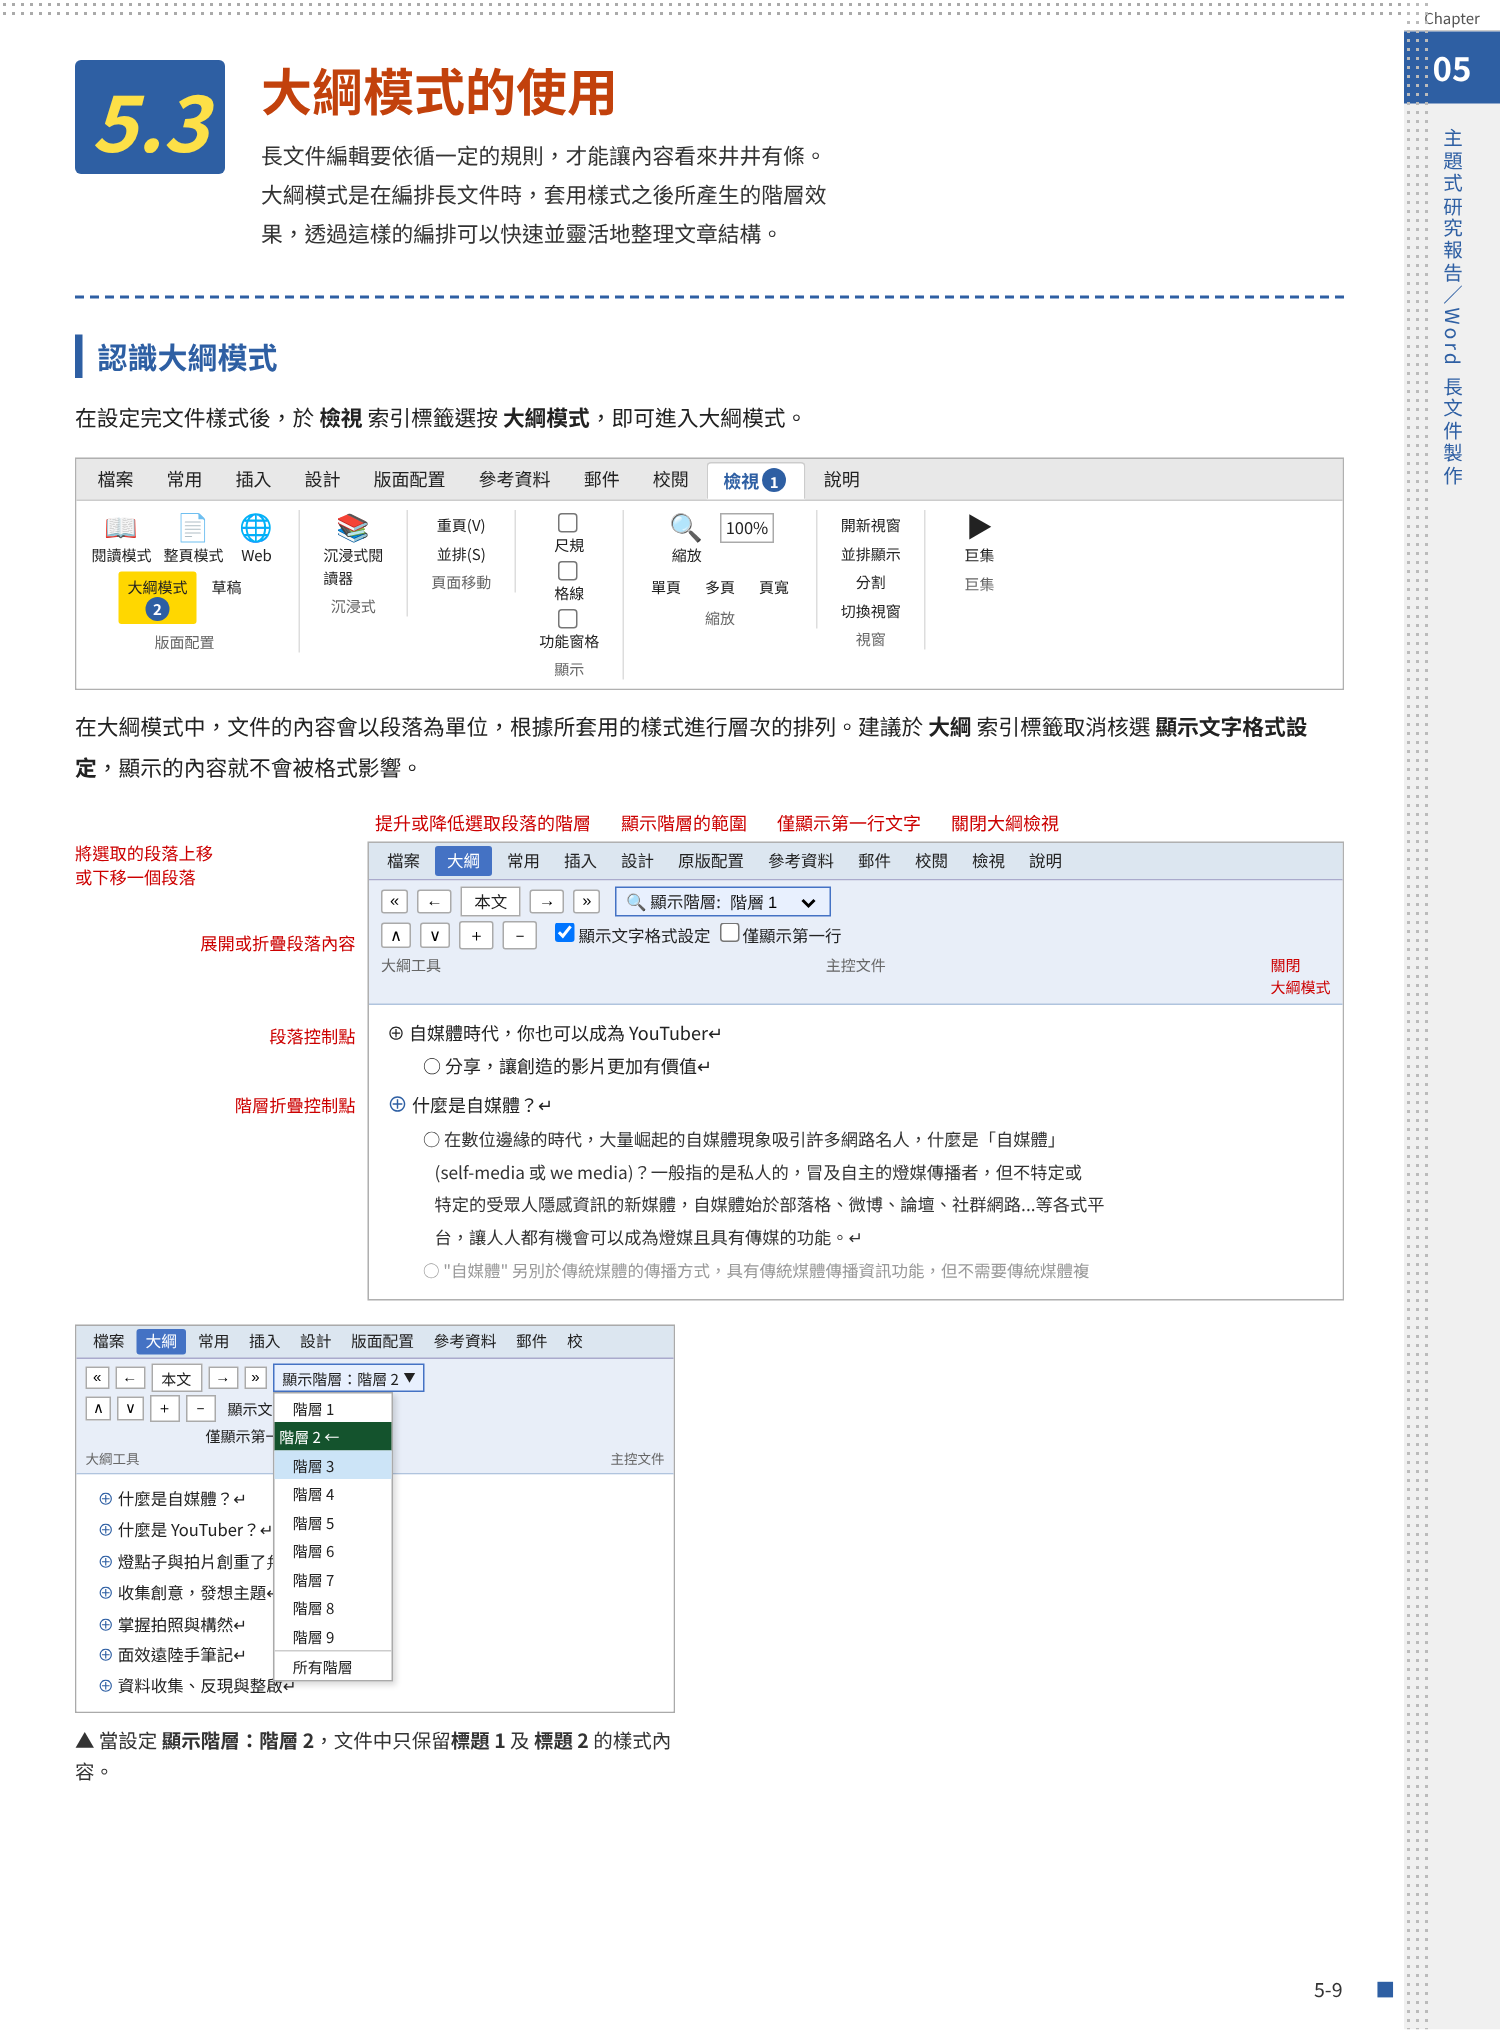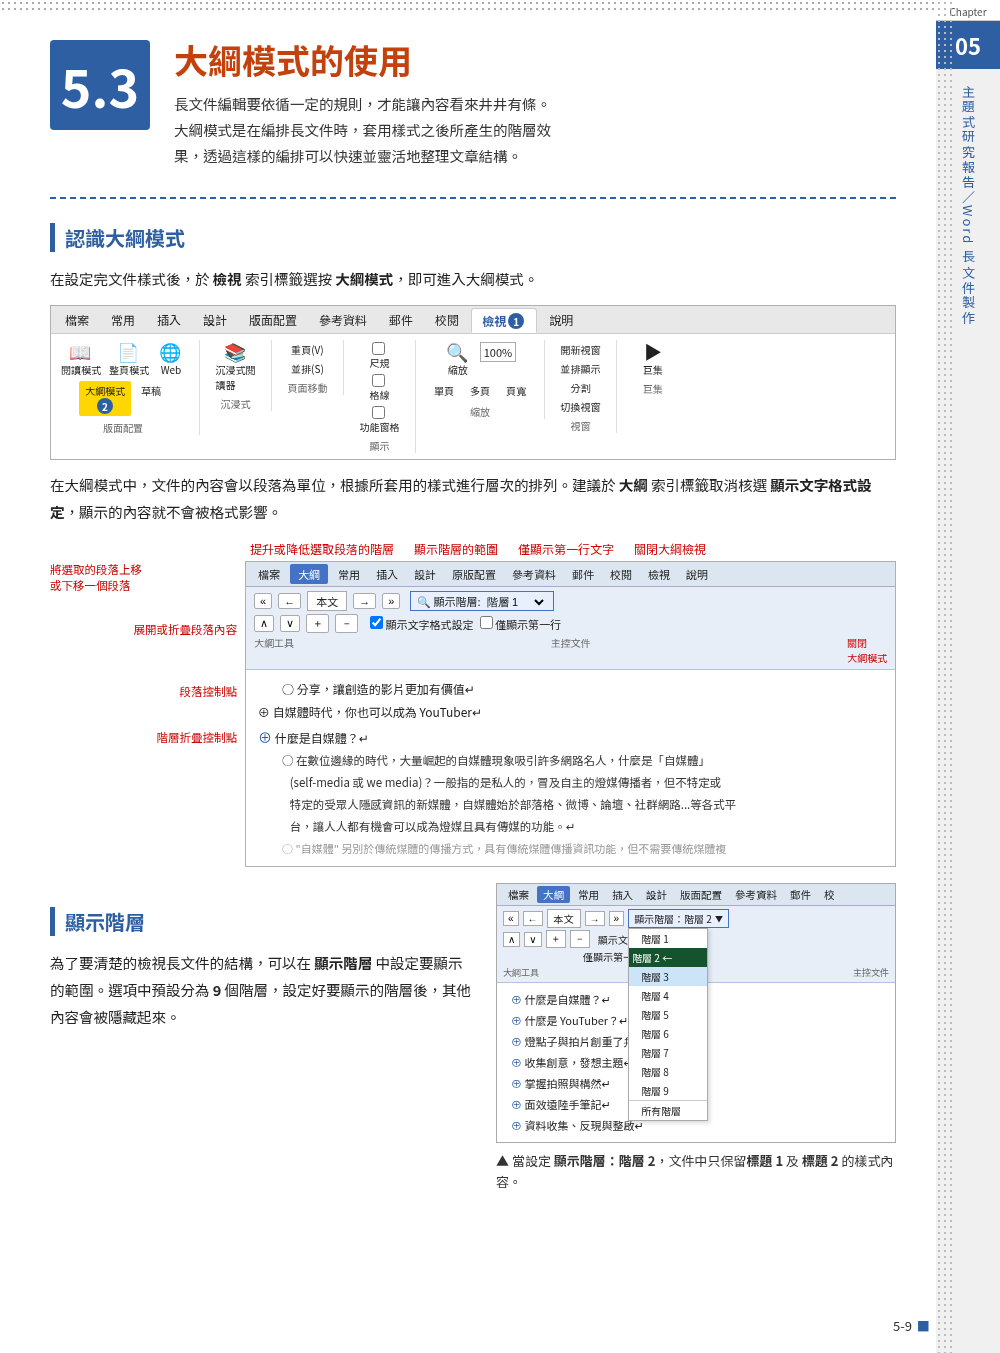--- a/index.html
+++ b/index.html
@@ -74,31 +74,32 @@
 
     
     .header-section {
       display: flex;
       align-items: flex-start;
       margin-bottom: 28px;
       padding-top: 10px;
     }
     .section-number-box {
       background: #2e5fa3;
-      color: #ffffff;
+      color: #fde047;
       font-size: 52px;
       font-weight: bold;
       width: 100px;
-      height: 90px;
+      height: 76px;
       display: flex;
       align-items: center;
       justify-content: center;
       margin-right: 24px;
       flex-shrink: 0;
       border-radius: 4px;
+      font-style: italic;
     }
     .header-text {
       flex: 1;
     }
     .main-title {
       font-size: 34px;
       font-weight: bold;
       color: #c2410c;
       margin-bottom: 10px;
       line-height: 1.2;
@@ -256,21 +257,21 @@
     .page-number {
       position: absolute;
       bottom: 18px;
       right: 70px;
       font-size: 13px;
       color: #333;
     }
     .page-num-box {
       display: inline-flex;
       align-items: center;
-      gap: 5px;
+      gap: 22px;
     }
 
     
     .top-dots {
       position: absolute;
       top: 0;
       left: 0;
       right: 48px;
       height: 12px;
       background-image: radial-gradient(circle, #aaa 1px, transparent 1px);
@@ -526,50 +527,44 @@
             </span>
           </div>
           <div style="display:flex; justify-content:space-between; font-size:10px; color:#666; margin-top:2px;">
             <span>大綱工具</span>
             <span>主控文件</span>
             <span style="cursor:pointer; color:#cc0000;">關閉<br>大綱模式</span>
           </div>
         </div>
 
         <div style="background:#fff; padding:8px 12px; font-size:12px; line-height:1.9;">
+          <div style="padding-left:0; position:relative;">
+            ⊕ 自媒體時代，你也可以成為 YouTuber↵
+          </div>
           <div style="padding-left:24px; position:relative;">
             ○ 分享，讓創造的影片更加有價值↵
-          </div>
-          <div style="padding-left:0; position:relative;">
-            ⊕ 自媒體時代，你也可以成為 YouTuber↵
           </div>
           <div style="padding-left:0; position:relative;">
             <span style="color:#2e5fa3; font-size:14px;">⊕</span> 什麼是自媒體？↵
           </div>
           <div style="padding-left:24px; font-size:11.5px; color:#333;">
             ○ 在數位邊緣的時代，大量崛起的自媒體現象吸引許多網路名人，什麼是「自媒體」<br>
             &nbsp;&nbsp;&nbsp;(self-media 或 we media)？一般指的是私人的，冒及自主的燈媒傳播者，但不特定或<br>
             &nbsp;&nbsp;&nbsp;特定的受眾人隱感資訊的新媒體，自媒體始於部落格、微博、論壇、社群網路...等各式平<br>
             &nbsp;&nbsp;&nbsp;台，讓人人都有機會可以成為燈媒且具有傳媒的功能。↵
           </div>
           <div style="padding-left:24px; color:#999; font-size:11px;">
             ○ "自媒體" 另別於傳統煤體的傳播方式，具有傳統煤體傳播資訊功能，但不需要傳統煤體複
           </div>
         </div>
       </div>
     </div>
   </div>
 
   <div class="lower-section">
-    <div class="lower-left">
-      <div class="section-heading">顯示階層</div>
-      <p class="body-text">
-        為了要清楚的檢視長文件的結構，可以在 <strong>顯示階層</strong> 中設定要顯示的範圍。選項中預設分為 <strong>9</strong> 個階層，設定好要顯示的階層後，其他內容會被隱藏起來。
-      </p>
-    </div>
 
     <div class="lower-right">
 
       <div class="menu-screenshot">
 
         <div style="background:#dce6f0; border-bottom:1px solid #aac; padding:2px 6px; display:flex; gap:3px; font-size:10.5px;">
           <span style="padding:1px 5px; cursor:pointer;">檔案</span>
           <span style="padding:1px 6px; cursor:pointer; background:#4472c4; color:#fff; border-radius:2px;">大綱</span>
           <span style="padding:1px 5px; cursor:pointer;">常用</span>
           <span style="padding:1px 5px; cursor:pointer;">插入</span>

